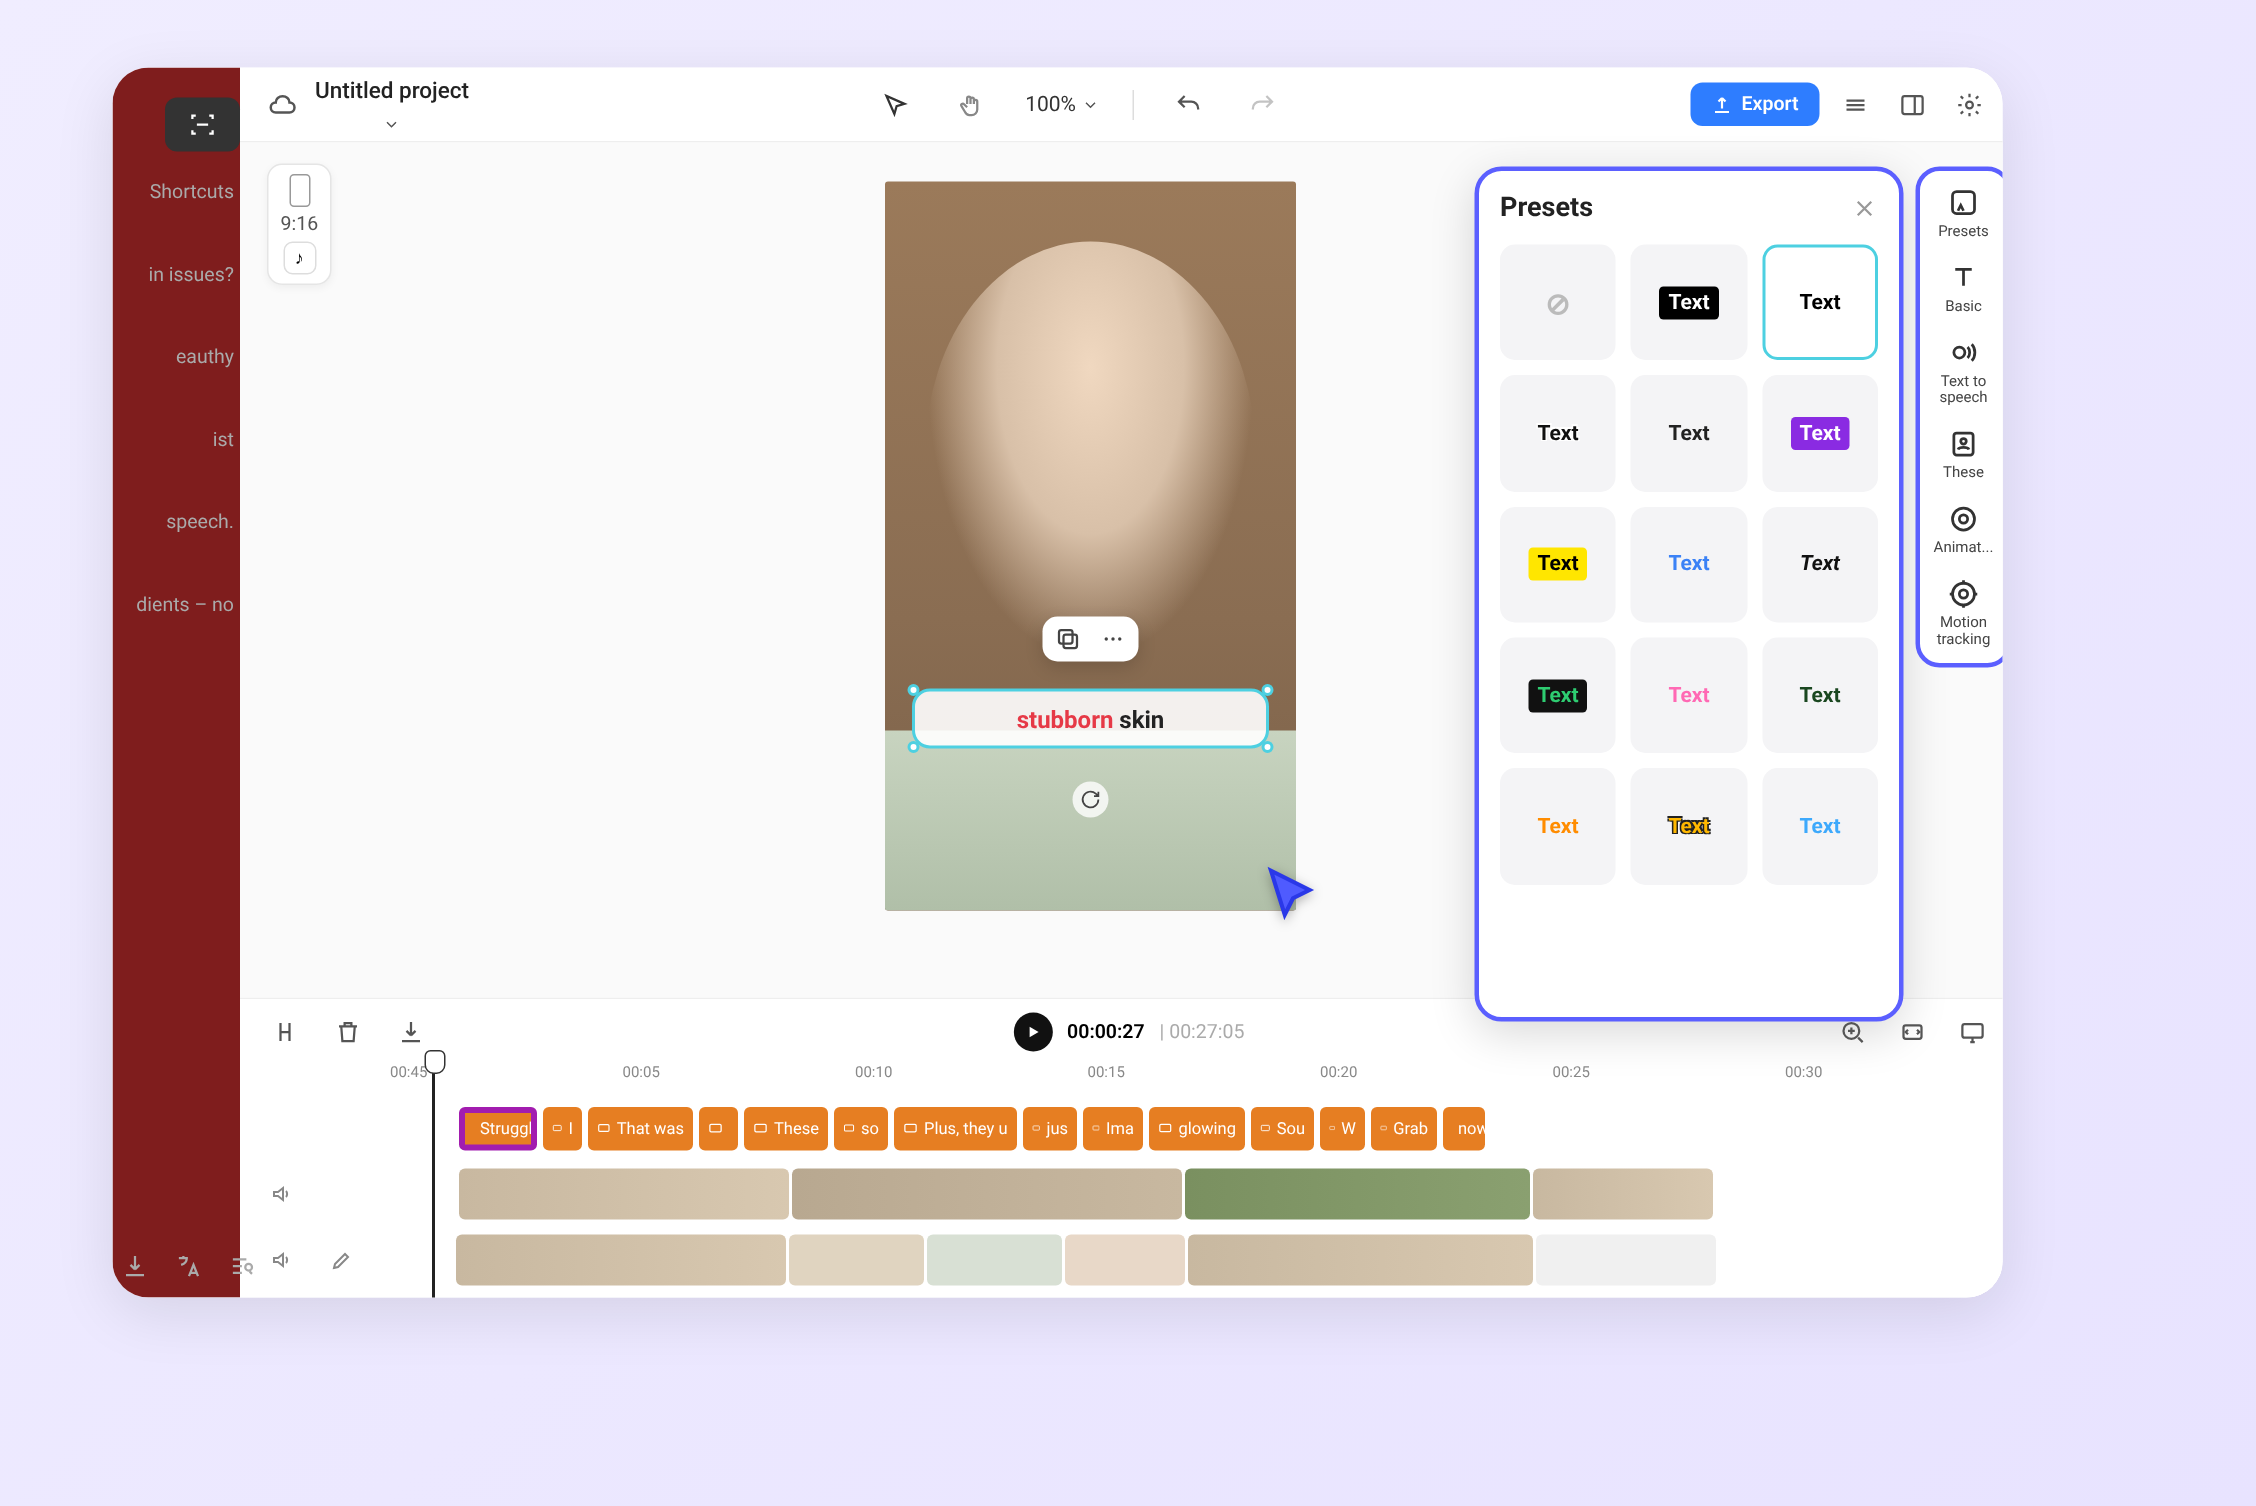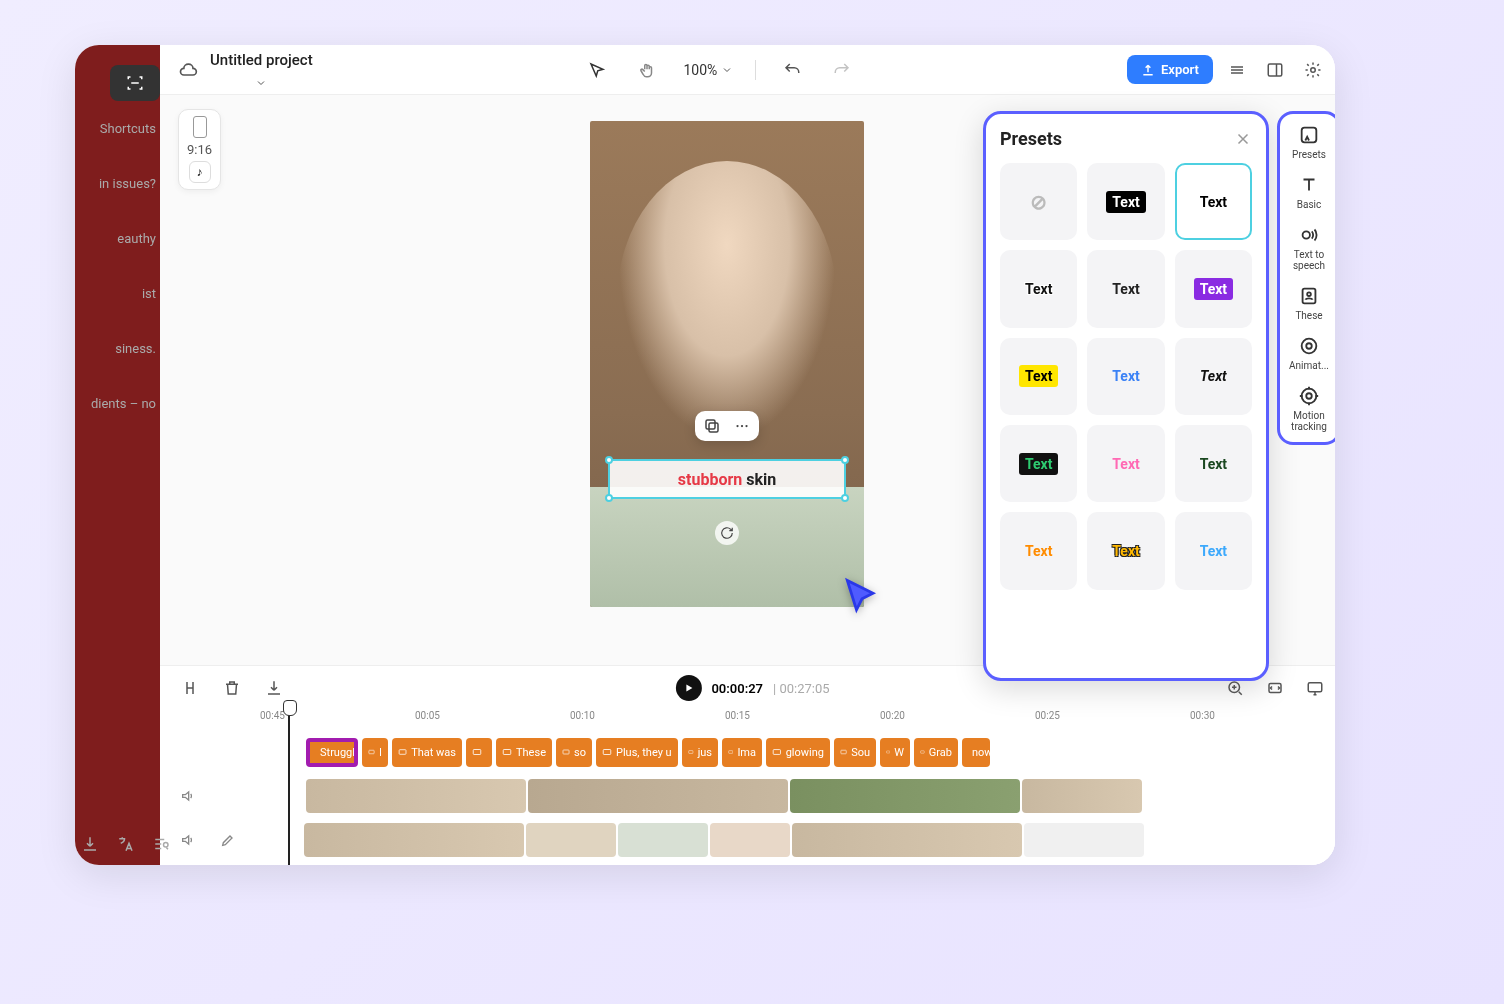--- a/index.html
+++ b/index.html
@@ -19,21 +19,21 @@
 .icon-btn { width: 28px; height: 28px; display: flex; align-items: center; justify-content: center; cursor: pointer; color: #555; }
 .export-btn { background: #2e7dff; color: #fff; padding: 7px 14px; border-radius: 8px; font-size: 13px; font-weight: 600; display: flex; align-items: center; gap: 6px; }
 .canvas-area { flex: 1; position: relative; background: #fafafa; }
 .aspect-chip { position: absolute; left: 18px; top: 14px; background: #fff; border: 1px solid #e5e5e5; border-radius: 10px; padding: 6px 8px; display: flex; flex-direction: column; align-items: center; gap: 4px; box-shadow: 0 2px 6px rgba(0,0,0,0.05); }
 .aspect-chip .rect { width: 14px; height: 22px; border: 1.5px solid #999; border-radius: 3px; }
 .aspect-chip .label { font-size: 13px; color: #555; }
 .aspect-chip .tiktok { width: 22px; height: 22px; border: 1px solid #ddd; border-radius: 6px; display: flex; align-items: center; justify-content: center; font-size: 12px; }
 .preview { position: absolute; left: 430px; top: 26px; width: 274px; height: 486px; background: linear-gradient(180deg, #9b7a5a 0%, #8a6d52 60%, #7a6048 100%); border-radius: 2px; overflow: hidden; }
 .preview-person { position: absolute; top: 40px; left: 50%; transform: translateX(-50%); width: 220px; height: 280px; background: radial-gradient(ellipse at 50% 30%, #f0d8c0 0%, #d8c0a8 40%, transparent 70%); border-radius: 50% 50% 20% 20%; }
 .preview-bottles { position: absolute; bottom: 0; left: 0; right: 0; height: 120px; background: linear-gradient(180deg, #c8d4c0 0%, #b0bfa8 100%); }
-.preview-caption-box { position: absolute; top: 338px; left: 18px; right: 18px; height: 40px; border: 2px solid #4dd0e1; background: rgba(255,255,255,0.9); border-radius: 0; display: flex; align-items: center; justify-content: center; }
+.preview-caption-box { position: absolute; top: 338px; left: 18px; right: 18px; height: 40px; border: 2px solid #4dd0e1; background: rgba(255,255,255,0.9); border-radius: 12px; display: flex; align-items: center; justify-content: center; }
 .preview-caption-box .handle { position: absolute; width: 8px; height: 8px; background: #fff; border: 2px solid #4dd0e1; border-radius: 50%; }
 .preview-caption-box .handle.tl { top: -5px; left: -5px; } .preview-caption-box .handle.tr { top: -5px; right: -5px; }
 .preview-caption-box .handle.bl { bottom: -5px; left: -5px; } .preview-caption-box .handle.br { bottom: -5px; right: -5px; }
 .preview-caption-box span { font-weight: 700; font-size: 16px; } .preview-caption-box .red { color: #e63946; } .preview-caption-box .black { color: #222; }
 .preview-toolbar { position: absolute; top: 290px; left: 50%; transform: translateX(-50%); background: #fff; border-radius: 10px; padding: 6px 8px; display: flex; gap: 12px; box-shadow: 0 4px 12px rgba(0,0,0,0.15); }
 .preview-refresh { position: absolute; top: 400px; left: 50%; transform: translateX(-50%); width: 24px; height: 24px; background: rgba(255,255,255,0.8); border-radius: 50%; display: flex; align-items: center; justify-content: center; }
 .cursor-arrow { position: absolute; top: 480px; left: 680px; width: 44px; height: 44px; }
 .cursor-arrow svg { filter: drop-shadow(0 2px 4px rgba(0,0,0,0.3)); }
 .presets-panel { position: absolute; right: 76px; top: 16px; width: 286px; height: 570px; background: #fff; border: 3px solid #5b5fff; border-radius: 18px; padding: 14px; box-shadow: 0 8px 30px rgba(0,0,0,0.15); }
 .presets-header { display: flex; justify-content: space-between; align-items: center; margin-bottom: 14px; }
@@ -78,21 +78,21 @@
   <div class="sidebar-dark">
     <div class="sidebar-top-btn">
       <svg width="18" height="18" viewBox="0 0 24 24" fill="none" stroke="#fff" stroke-width="2">
           <path d="M3 7V4h3M21 7V4h-3M3 17v3h3M21 17v3h-3M7 12h10"></path>
         </svg>
     </div>
     <div class="item">Shortcuts</div>
     <div class="item">in issues?</div>
     <div class="item">eauthy</div>
     <div class="item">ist</div>
-    <div class="item">siness.</div>
+    <div class="item">speech.</div>
     <div class="item">dients – no</div>
     <div class="sidebar-icons-bottom">
       <span>
           <svg width="18" height="18" viewBox="0 0 24 24" fill="none" stroke="#aaa" stroke-width="2">
             <path d="M12 3v12m0 0l-4-4m4 4l4-4M4 20h16"></path>
           </svg>
         </span>
       <span>
           <svg width="18" height="18" viewBox="0 0 24 24" fill="none" stroke="#aaa" stroke-width="2">
             <path d="M3 5h8M7 3v2m-2 6c3-1 5-3 5-6m2 16l4-10 4 10m-7-3h6"></path>

